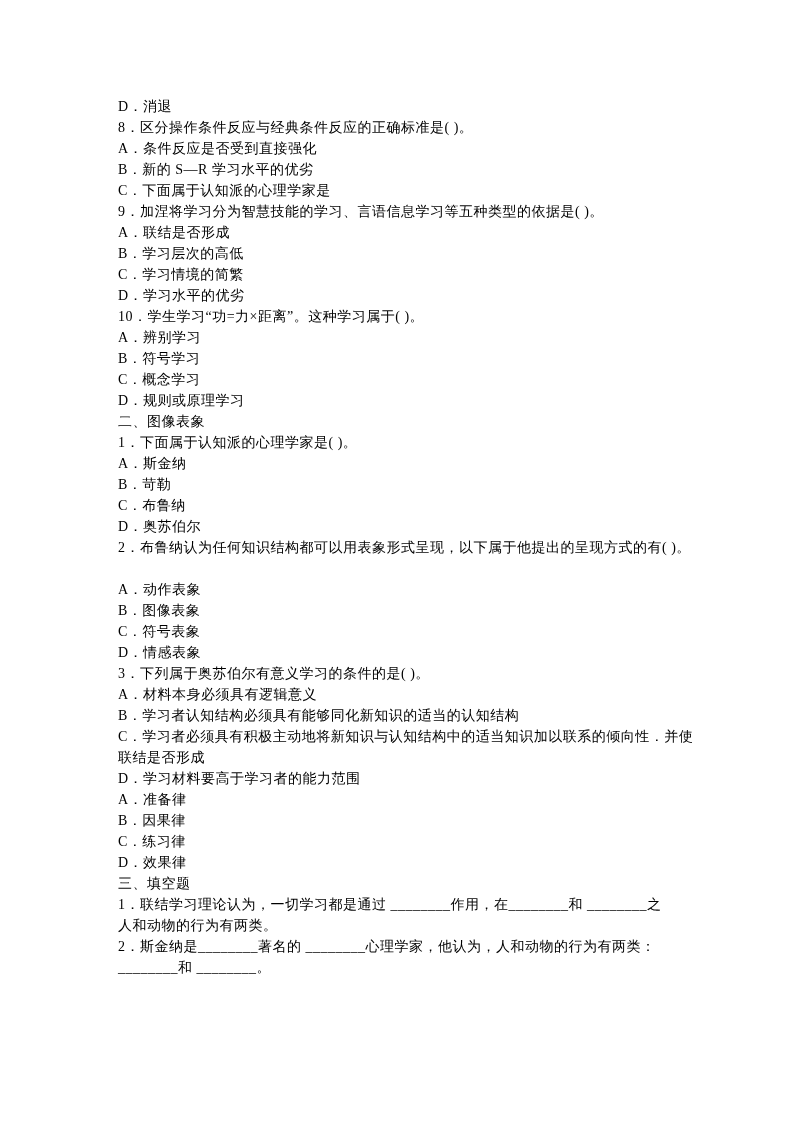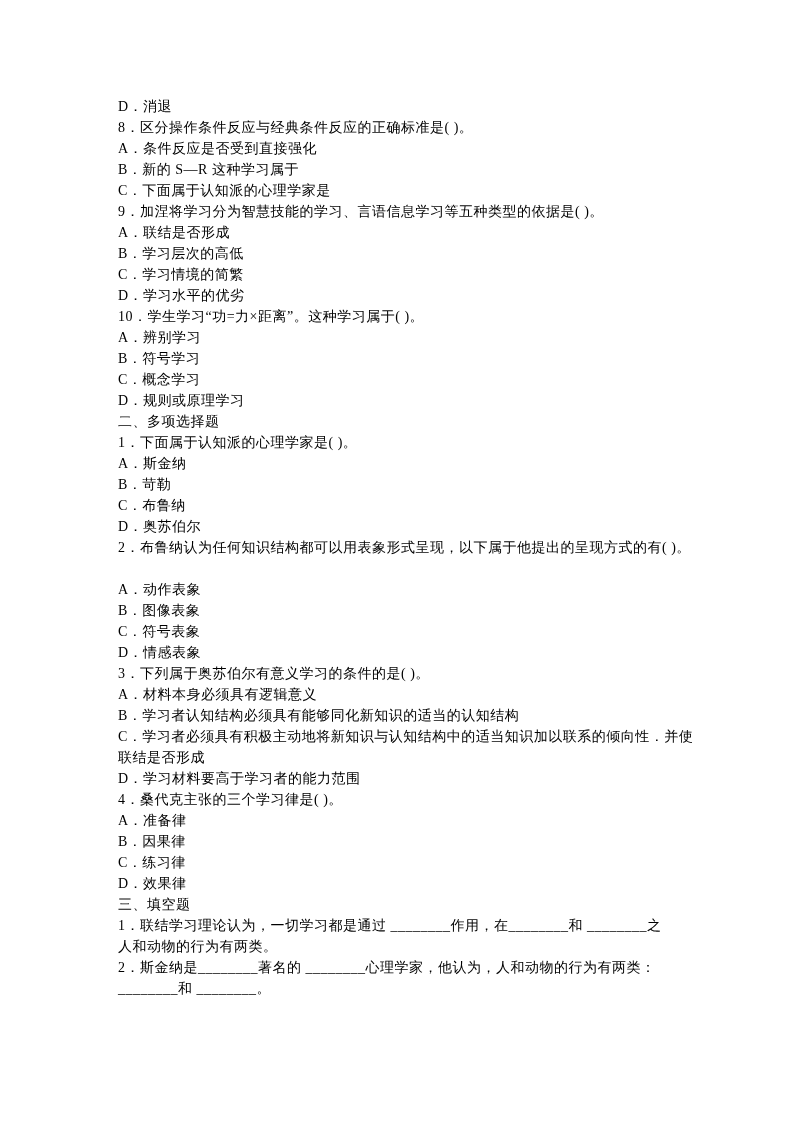--- a/index.html
+++ b/index.html
@@ -40,51 +40,50 @@
   }
 </style>
 </head>
 <body>
 
 <div class="page">
   <div class="content">
     <div class="line option">D．消退</div>
     <div class="line question">8．区分操作条件反应与经典条件反应的正确标准是( )。</div>
     <div class="line option">A．条件反应是否受到直接强化</div>
-    <div class="line option">B．新的 S—R 这种学习属于</div>
+    <div class="line option">B．新的 S—R 学习水平的优劣</div>
     <div class="line option">C．下面属于认知派的心理学家是</div>
     <div class="line question">9．加涅将学习分为智慧技能的学习、言语信息学习等五种类型的依据是( )。</div>
     <div class="line option">A．联结是否形成</div>
     <div class="line option">B．学习层次的高低</div>
     <div class="line option">C．学习情境的简繁</div>
     <div class="line option">D．学习水平的优劣</div>
     <div class="line question">10．学生学习“功=力×距离”。这种学习属于( )。</div>
     <div class="line option">A．辨别学习</div>
     <div class="line option">B．符号学习</div>
     <div class="line option">C．概念学习</div>
     <div class="line option">D．规则或原理学习</div>
-    <div class="line section">二、多项选择题</div>
+    <div class="line section">二、图像表象</div>
     <div class="line question">1．下面属于认知派的心理学家是( )。</div>
     <div class="line option">A．斯金纳</div>
     <div class="line option">B．苛勒</div>
     <div class="line option">C．布鲁纳</div>
     <div class="line option">D．奥苏伯尔</div>
     <div class="line question">2．布鲁纳认为任何知识结构都可以用表象形式呈现，以下属于他提出的呈现方式的有( )。</div>
     <div class="line spacer"></div>
     <div class="line option">A．动作表象</div>
     <div class="line option">B．图像表象</div>
     <div class="line option">C．符号表象</div>
     <div class="line option">D．情感表象</div>
     <div class="line question">3．下列属于奥苏伯尔有意义学习的条件的是( )。</div>
     <div class="line option">A．材料本身必须具有逻辑意义</div>
     <div class="line option">B．学习者认知结构必须具有能够同化新知识的适当的认知结构</div>
     <div class="line option">C．学习者必须具有积极主动地将新知识与认知结构中的适当知识加以联系的倾向性．并使</div>
     <div class="line continuation">联结是否形成</div>
     <div class="line option">D．学习材料要高于学习者的能力范围</div>
-    <div class="line question">4．桑代克主张的三个学习律是( )。</div>
     <div class="line option">A．准备律</div>
     <div class="line option">B．因果律</div>
     <div class="line option">C．练习律</div>
     <div class="line option">D．效果律</div>
     <div class="line section">三、填空题</div>
     <div class="line question">1．联结学习理论认为，一切学习都是通过 ________作用，在________和 ________之</div>
     <div class="line continuation">人和动物的行为有两类。</div>
     <div class="line question">2．斯金纳是________著名的 ________心理学家，他认为，人和动物的行为有两类：</div>
     <div class="line continuation">________和 ________。</div>
   </div>

